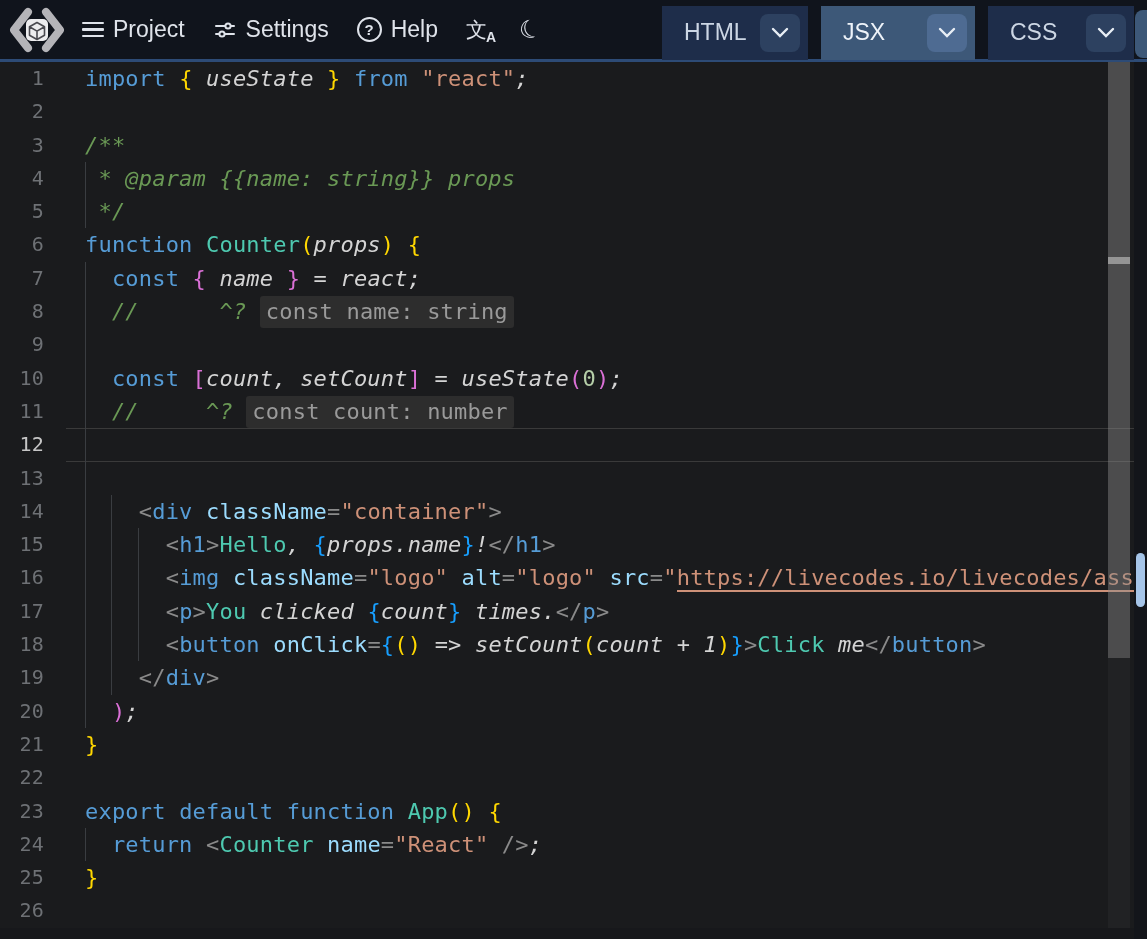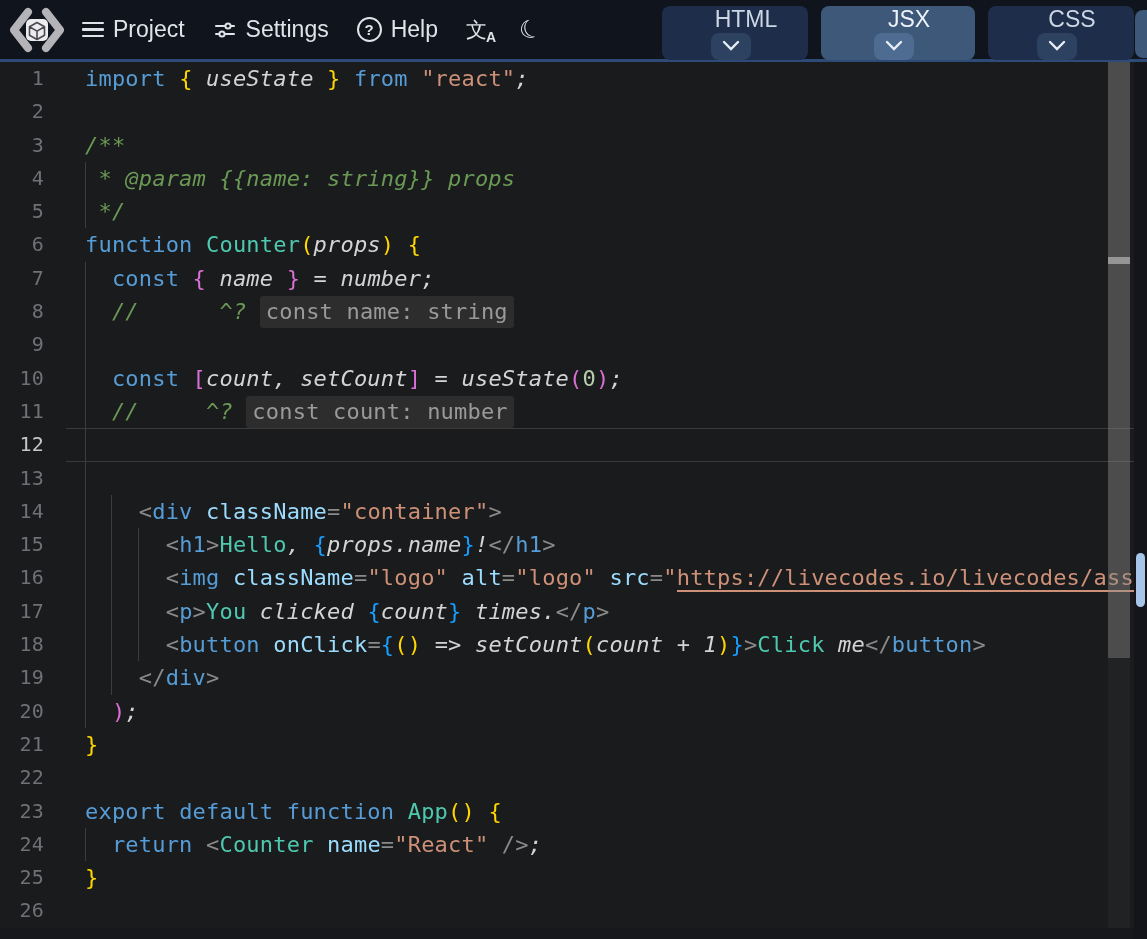--- a/index.html
+++ b/index.html
@@ -12,22 +12,22 @@
   .menu-item{display:flex;align-items:center;gap:9px;margin-right:28px;color:var(--menu_fg);
              font-size:23px;cursor:pointer;white-space:nowrap;}
   .hamburger{display:inline-flex;flex-direction:column;gap:4px;width:22px;}
   .hamburger i{height:2.5px;background:var(--menu_fg);border-radius:1px;}
   .icon-btn{margin-right:22px;color:var(--menu_fg);display:flex;align-items:center;cursor:pointer;}
   .translate{position:relative;font-size:21px;line-height:1;}
   .translate .sub{font-size:14px;position:relative;top:5px;left:-1px;font-weight:bold;}
   .moon{font-size:25px;transform:rotate(-18deg);display:inline-block;}
   .spacer{flex:1;}
   
-  .tab{width:146px;height:54px;background:var(--tab_bg);border-radius:8px;margin-right:13px;
-       display:flex;align-items:center;position:relative;top:3px;cursor:pointer;flex-direction:column;}
+  .tab{width:146px;height:54px;background:var(--tab_bg);border-radius:0;margin-right:13px;
+       display:flex;align-items:center;position:relative;top:3px;cursor:pointer;}
   .tab .tab-label{color:var(--tab_fg);font-size:23px;margin-left:22px;flex:1;}
   .tab .tab-caret{width:40px;height:38px;border-radius:8px;background:var(--tab_btn);margin-right:8px;
        display:flex;align-items:center;justify-content:center;cursor:pointer;}
   .tab.active{background:var(--tab_active_bg);width:154px;}
   .tab.active .tab-label{color:var(--tab_active_fg);}
   .tab.active .tab-caret{background:var(--tab_active_btn);}
   .tab-fragment{position:absolute;right:0;top:10px;width:12px;height:48px;background:var(--tab_active_bg);
        border-radius:8px 0 0 8px;}
   
   #editor{position:absolute;left:0;top:62px;width:1147px;height:866px;cursor:text;}
@@ -133,21 +133,21 @@
     <div class="tab-fragment"></div>
   </div>
 
   <div id="editor">
       <div class="row"><span class="lineno">1</span><span class="code"><span class="tk-kw">import</span><span class="tk-id"> </span><span class="tk-b1">{</span><span class="tk-id"> useState </span><span class="tk-b1">}</span><span class="tk-id"> </span><span class="tk-kw">from</span><span class="tk-id"> </span><span class="tk-str">"react"</span><span class="tk-id">;</span></span></div>
       <div class="row"><span class="lineno">2</span><span class="code"></span></div>
       <div class="row"><span class="lineno">3</span><span class="code"><span class="tk-cm">/**</span></span></div>
       <div class="row"><i class="guide" style="left: 85px;"></i><span class="lineno">4</span><span class="code"><span class="tk-cm"> * @param {{name: string}} props</span></span></div>
       <div class="row"><i class="guide" style="left: 85px;"></i><span class="lineno">5</span><span class="code"><span class="tk-cm"> */</span></span></div>
       <div class="row"><span class="lineno">6</span><span class="code"><span class="tk-kw">function</span><span class="tk-id"> </span><span class="tk-cmp">Counter</span><span class="tk-b1">(</span><span class="tk-id">props</span><span class="tk-b1">)</span><span class="tk-id"> </span><span class="tk-b1">{</span></span></div>
-      <div class="row"><i class="guide" style="left: 85px;"></i><span class="lineno">7</span><span class="code"><span class="tk-id">  </span><span class="tk-kw">const</span><span class="tk-id"> </span><span class="tk-b2">{</span><span class="tk-id"> name </span><span class="tk-b2">}</span><span class="tk-id"> = number;</span></span></div>
+      <div class="row"><i class="guide" style="left: 85px;"></i><span class="lineno">7</span><span class="code"><span class="tk-id">  </span><span class="tk-kw">const</span><span class="tk-id"> </span><span class="tk-b2">{</span><span class="tk-id"> name </span><span class="tk-b2">}</span><span class="tk-id"> = react;</span></span></div>
       <div class="row"><i class="guide" style="left: 85px;"></i><span class="lineno">8</span><span class="code"><span class="tk-id">  </span><span class="tk-cm">//</span><span class="tk-id">      </span><span class="tk-cm">^?</span><span class="tk-id"> </span><span class="tk-ghost">const name: string</span></span></div>
       <div class="row"><i class="guide" style="left: 85px;"></i><span class="lineno">9</span><span class="code"></span></div>
       <div class="row"><i class="guide" style="left: 85px;"></i><span class="lineno">10</span><span class="code"><span class="tk-id">  </span><span class="tk-kw">const</span><span class="tk-id"> </span><span class="tk-b2">[</span><span class="tk-id">count, setCount</span><span class="tk-b2">]</span><span class="tk-id"> = useState</span><span class="tk-b2">(</span><span class="tk-num">0</span><span class="tk-b2">)</span><span class="tk-id">;</span></span></div>
       <div class="row"><i class="guide" style="left: 85px;"></i><span class="lineno">11</span><span class="code"><span class="tk-id">  </span><span class="tk-cm">//</span><span class="tk-id">     </span><span class="tk-cm">^?</span><span class="tk-id"> </span><span class="tk-ghost">const count: number</span></span></div>
       <div class="row current"><span class="cur-box"></span><i class="guide" style="left: 85px;"></i><span class="lineno">12</span><span class="code"></span></div>
       <div class="row"><i class="guide" style="left: 85px;"></i><span class="lineno">13</span></div>
       <div class="row"><i class="guide" style="left: 85px;"></i><i class="guide" style="left: 111.48px;"></i><span class="lineno">14</span><span class="code"><span class="tk-id">    </span><span class="tk-d">&lt;</span><span class="tk-kw">div</span><span class="tk-id"> </span><span class="tk-attr">className</span><span class="tk-d">=</span><span class="tk-str">"container"</span><span class="tk-d">&gt;</span></span></div>
       <div class="row"><i class="guide" style="left: 85px;"></i><i class="guide" style="left: 111.48px;"></i><i class="guide" style="left: 137.96px;"></i><span class="lineno">15</span><span class="code"><span class="tk-id">      </span><span class="tk-d">&lt;</span><span class="tk-kw">h1</span><span class="tk-d">&gt;</span><span class="tk-cmp">Hello</span><span class="tk-id">, </span><span class="tk-b3">{</span><span class="tk-id">props.name</span><span class="tk-b3">}</span><span class="tk-id">!</span><span class="tk-d">&lt;/</span><span class="tk-kw">h1</span><span class="tk-d">&gt;</span></span></div>
       <div class="row"><i class="guide" style="left: 85px;"></i><i class="guide" style="left: 111.48px;"></i><i class="guide" style="left: 137.96px;"></i><span class="lineno">16</span><span class="code"><span class="tk-id">      </span><span class="tk-d">&lt;</span><span class="tk-kw">img</span><span class="tk-id"> </span><span class="tk-attr">className</span><span class="tk-d">=</span><span class="tk-str">"logo"</span><span class="tk-id"> </span><span class="tk-attr">alt</span><span class="tk-d">=</span><span class="tk-str">"logo"</span><span class="tk-id"> </span><span class="tk-attr">src</span><span class="tk-d">=</span><span class="tk-str">"</span><span class="tk-link">https://livecodes.io/livecodes/ass</span></span></div>
       <div class="row"><i class="guide" style="left: 85px;"></i><i class="guide" style="left: 111.48px;"></i><i class="guide" style="left: 137.96px;"></i><span class="lineno">17</span><span class="code"><span class="tk-id">      </span><span class="tk-d">&lt;</span><span class="tk-kw">p</span><span class="tk-d">&gt;</span><span class="tk-cmp">You</span><span class="tk-id"> clicked </span><span class="tk-b3">{</span><span class="tk-id">count</span><span class="tk-b3">}</span><span class="tk-id"> times.</span><span class="tk-d">&lt;/</span><span class="tk-kw">p</span><span class="tk-d">&gt;</span></span></div>

